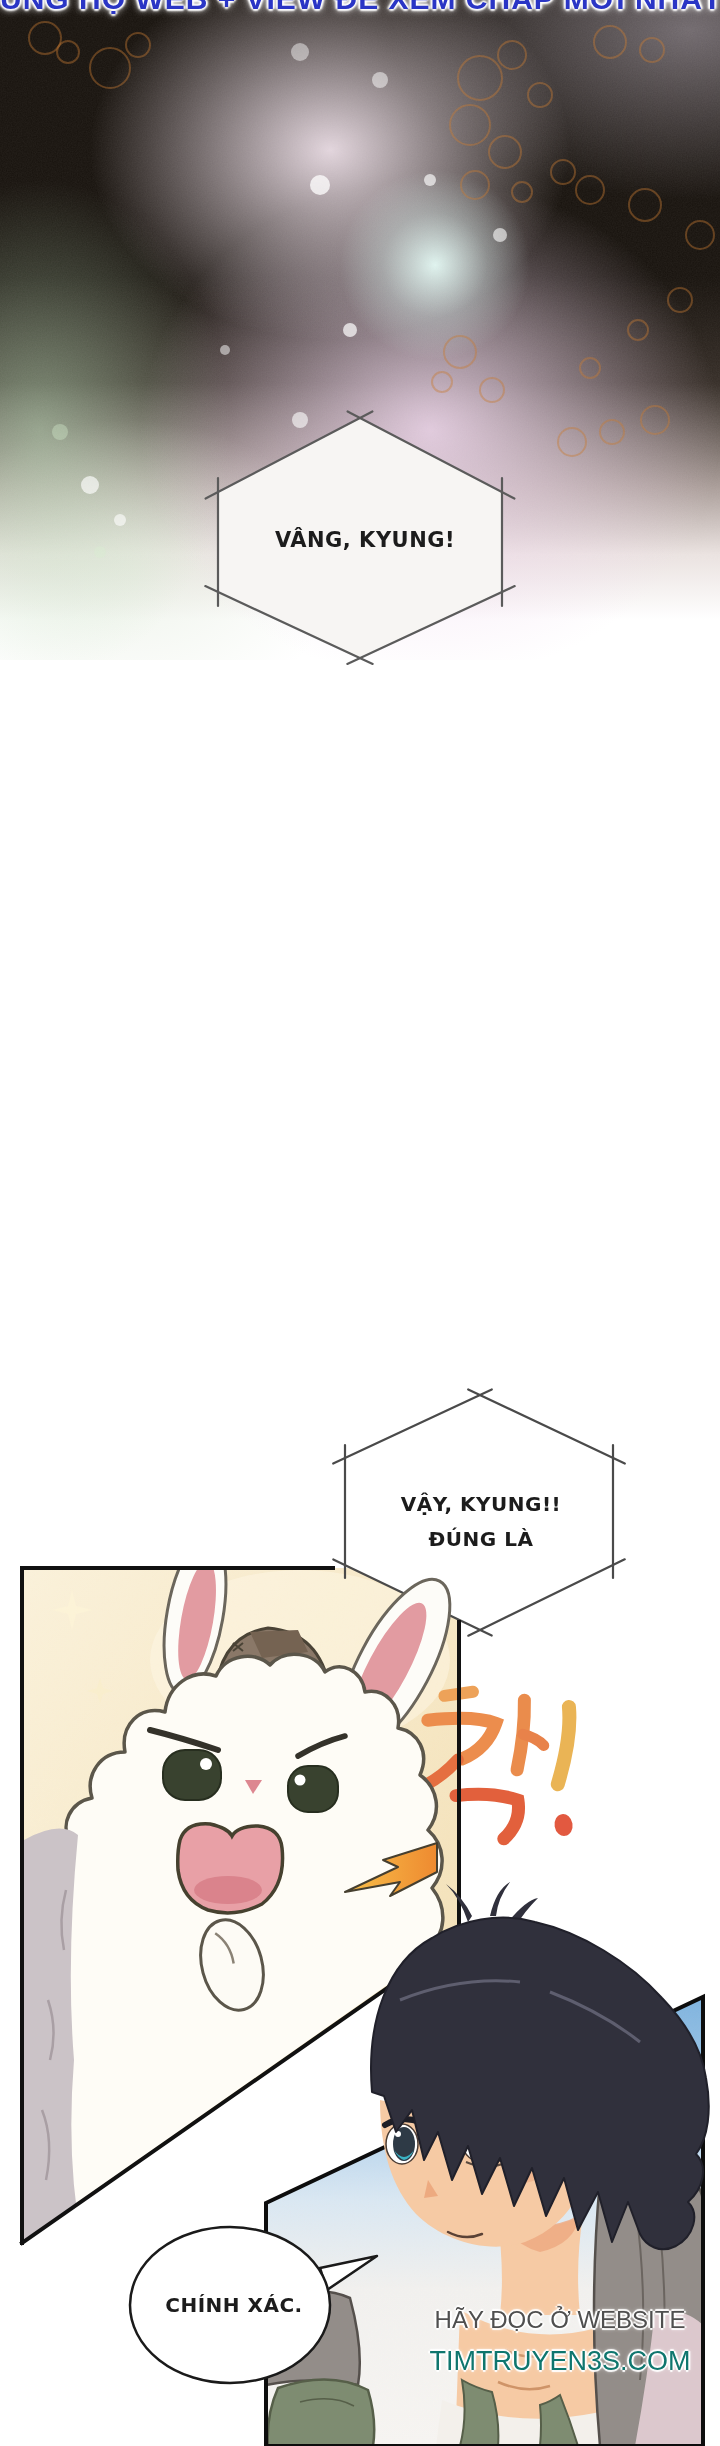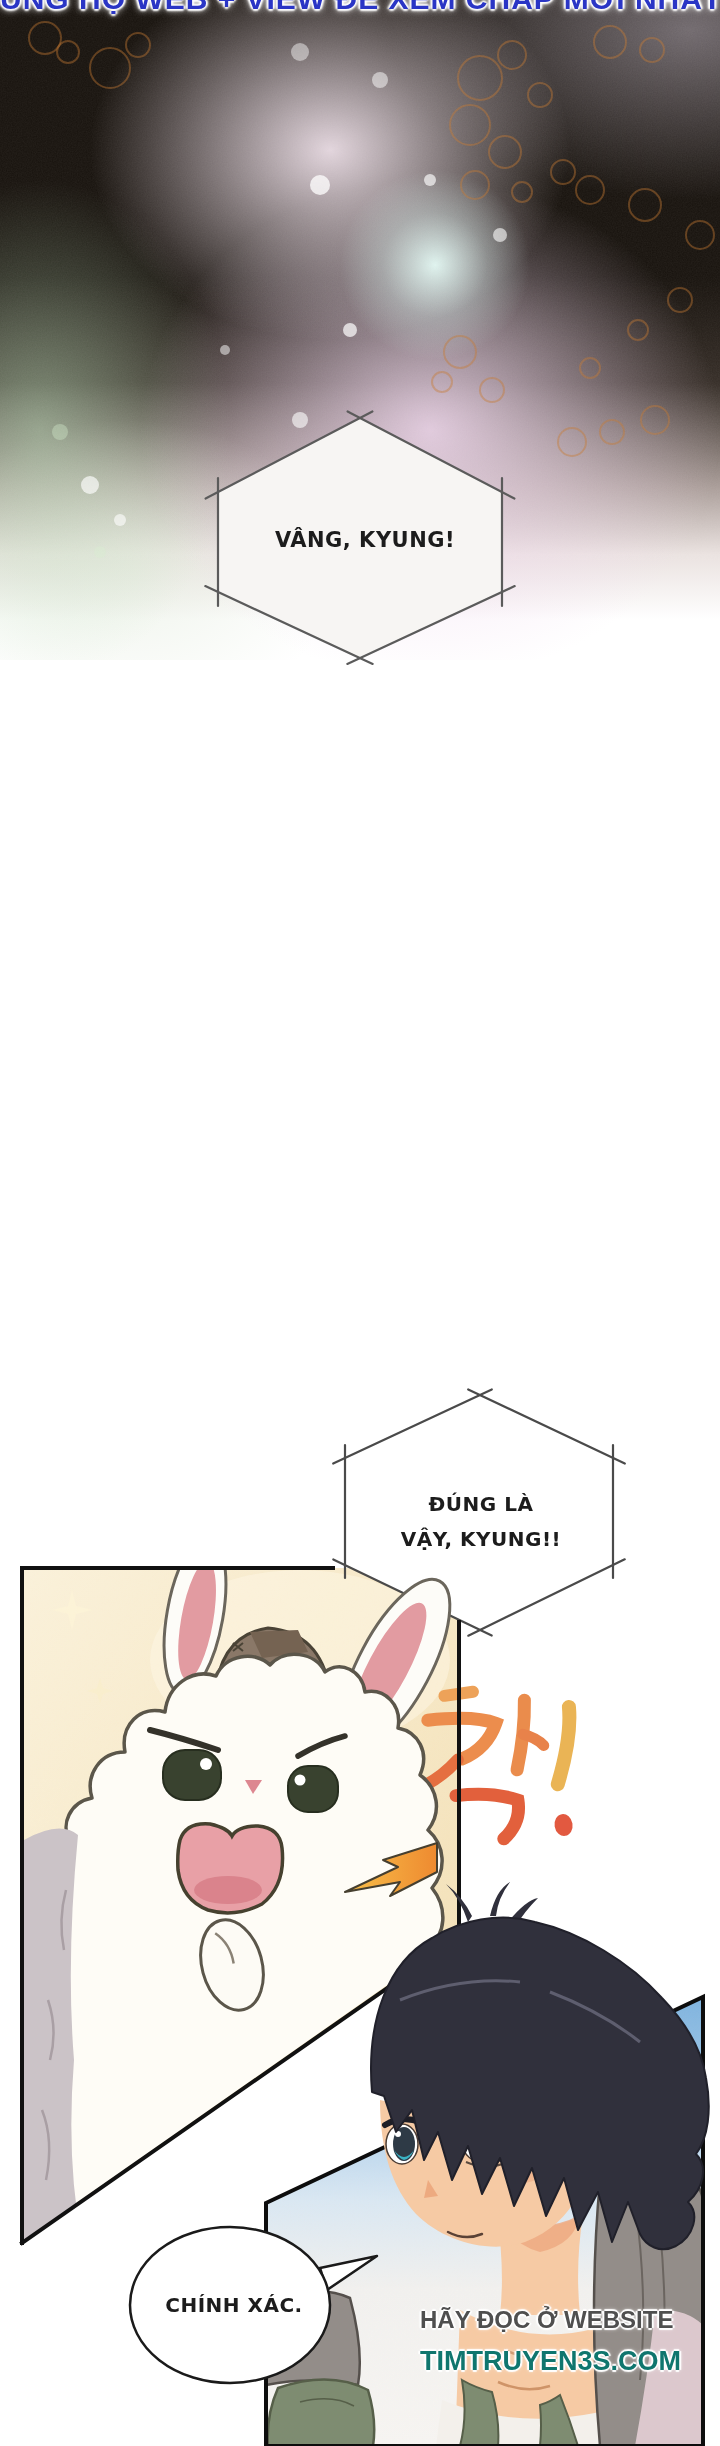--- a/index.html
+++ b/index.html
@@ -38,21 +38,21 @@
   
   .bubble-text{
     text-align:center;color:#1c1c1c;font-weight:bold;
     font-family:"DejaVu Sans",sans-serif;letter-spacing:0.5px;
   }
   .bt1{left:230px;top:528px;width:270px;font-size:21px;}
   .bt2{left:345px;top:1487px;width:272px;font-size:20px;line-height:35px;}
   .bt3{left:130px;top:2293px;width:208px;font-size:20px;letter-spacing:0.5px;}
   
   .wm{
-    font-weight:bold;white-space:nowrap;
+    text-align:center;font-weight:normal;white-space:nowrap;
     font-family:"Liberation Sans","DejaVu Sans",sans-serif;
   }
   .wm1{
     left:420px;top:2306px;width:280px;font-size:24px;color:#4f4f4f;
     text-shadow:-2px 0 1px #fff,2px 0 1px #fff,0 -2px 1px #fff,0 2px 1px #fff,0 0 5px rgba(255,255,255,0.9);
   }
   .wm2{
     left:420px;top:2346px;width:280px;font-size:27px;color:#0f766e;
     text-shadow:-2px 0 1px #fff,2px 0 1px #fff,0 -2px 1px #fff,0 2px 1px #fff,0 0 5px rgba(255,255,255,0.9);
   }
@@ -160,22 +160,22 @@
     <g stroke="#4a4a4a" stroke-width="2.2" stroke-linecap="round">
       <line x1="148.2" y1="9.4" x2="304.8" y2="83.6"></line>
       <line x1="293" y1="65" x2="293" y2="198"></line>
       <line x1="304.7" y1="179.3" x2="148.3" y2="255.7"></line>
       <line x1="171.7" y1="255.6" x2="13.3" y2="179.4"></line>
       <line x1="25" y1="198" x2="25" y2="65"></line>
       <line x1="13.2" y1="83.5" x2="171.8" y2="9.5"></line>
     </g>
   </svg>
   <div class="abs bubble-text bt2">
+    <div>VẬY, KYUNG!!</div>
     <div>ĐÚNG LÀ</div>
-    <div>VẬY, KYUNG!!</div>
   </div>
 
   <svg class="abs" style="left:400px;top:1680px;" width="210" height="180" viewBox="0 0 210 180" role="img" aria-label="착!">
     <g transform="rotate(6 100 80)" fill="none" stroke-linecap="round">
       <path d="M38,22 L66,15" stroke="#eda259" stroke-width="12"></path>
       <path d="M24,48 Q70,38 92,44 Q86,70 62,83" stroke="#ec8d4d" stroke-width="13"></path>
       <path d="M58,84 Q44,103 28,113" stroke="#e56f40" stroke-width="12"></path>
       <path d="M118,18 Q122,50 118,88" stroke="#ea8c4c" stroke-width="13"></path>
       <path d="M120,52 Q134,54 142,61" stroke="#e8824a" stroke-width="11"></path>
       <path d="M60,120 Q95,112 122,118 Q128,140 112,158" stroke="#e2603c" stroke-width="13"></path>

